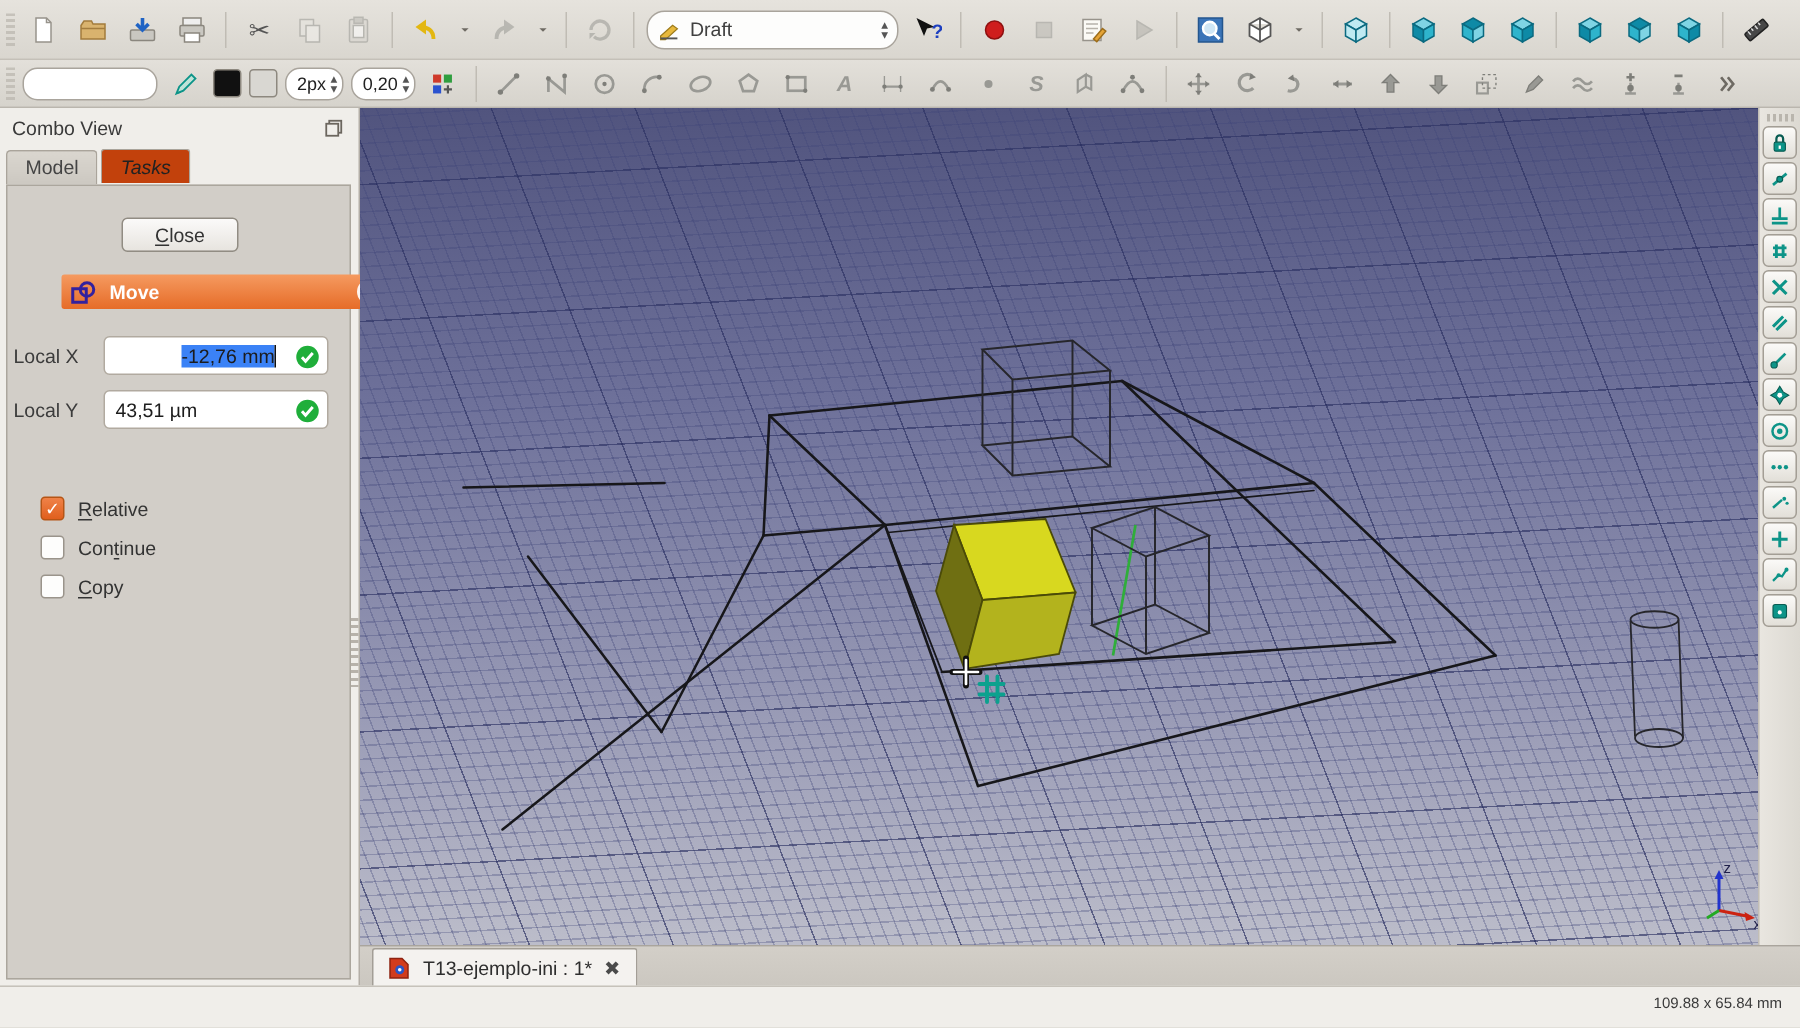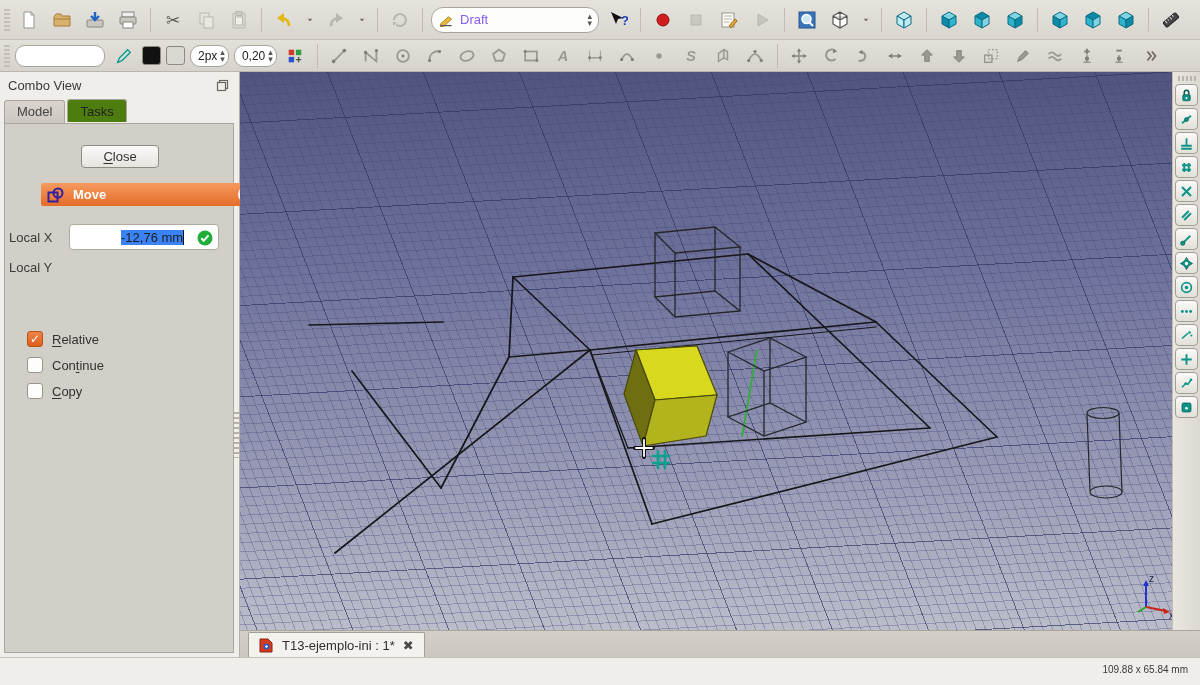--- a/index.html
+++ b/index.html
@@ -18,38 +18,38 @@
           background:repeating-linear-gradient(#b9b5ad 0 2px,transparent 2px 4px); opacity:.7; }
   .tbsep { width:1px; height:24px; background:#c0bcb4; margin:0 3px; }
   button.tb { width:28px; height:28px; border:1px solid transparent; border-radius:3px;
       background:transparent; display:flex; align-items:center; justify-content:center; padding:0; }
   button.tb svg { width:20px; height:20px; display:block; }
   #tb2 button.tb { width:27px; height:24px; }
   #tb2 button.tb svg { width:18px; height:18px; }
   button.tb.dd { width:14px; }
   .wbcombo { display:flex; align-items:center; gap:6px; width:168px; height:26px;
       background:#fdfdfc; border:1px solid #a9a49c; border-radius:12px; padding:0 6px; }
-  .wbcombo .lbl { flex:1; color:#8b5cf6; }
+  .wbcombo .lbl { flex:1; color:#404040; }
   .spinbtns { margin-left:auto; color:#555; font-size:9px; line-height:7px; text-align:center; }
   .txtfield { width:90px; height:22px; border:1px solid #a9a49c; border-radius:10px; background:#fff; padding:0 8px; font-size:12px; }
   .swatch { width:19px; height:19px; border:1px solid #8d887f; border-radius:3px; }
   .spinbox { display:flex; align-items:center; height:22px; background:#fff;
       border:1px solid #a9a49c; border-radius:10px; padding:0 3px 0 7px; gap:3px; }
   .spinbox .val { font-size:12px; color:#222; }
 
   
   .sidepanel { position:absolute; left:0; top:72px; width:240px; height:585px;
       background:#f0eeea; border-right:1px solid #b3aea6; }
   .cv-title { position:absolute; left:8px; top:6px; color:#3a3a3a; font-size:13px; }
   .cv-float { position:absolute; right:10px; top:7px; width:13px; height:13px; }
   .tabs { position:absolute; left:4px; top:28px; height:23px; display:flex; }
   .tab { padding:3px 12px 4px; border:1px solid #aaa49b; border-bottom:none;
       border-radius:3px 3px 0 0; background:linear-gradient(#dad6cf,#ccc8c1);
       color:#444; margin-right:2px; }
-  .tab.active { background:#4d7c0f; color:#222; position:relative; top:-1px; padding-top:4px; }
+  .tab.active { background:#c2410c; color:#222; position:relative; top:-1px; padding-top:4px;font-style:italic; }
   .taskbox { position:absolute; left:4px; top:51px; width:230px; height:530px;
       border:1px solid #aba69d; background:#d2cec8; }
   .btn-close { position:absolute; left:76px; top:21px; width:78px; height:23px;
       border:1px solid #918c83; border-radius:4px;
       background:linear-gradient(#fbfaf9,#e7e4df); color:#333; font-size:13px; }
   .task-header { position:absolute; left:4px; top:59px; width:220px; height:23px;
       border-radius:2px; background:linear-gradient(#f59a60,#e66c28);
       display:flex; align-items:center; padding:0 6px; gap:7px;margin-left:32px; }
   .task-header .t { color:#fff; font-weight:bold; font-size:13px; flex:1; }
   .collapse { width:17px; height:17px; border-radius:50%; background:#fdf4ee;
@@ -539,20 +539,27 @@
           <span class="fval"><span class="sel">-12,76 mm</span><span class="caret"></span></span>
           <svg class="okbadge" viewBox="0 0 16 16">
             <circle cx="8" cy="8" r="7.5" fill="#1fae3a"></circle>
               <path d="M4.3 8.2 l2.4 2.6 4.8-5.4" fill="none" stroke="#fff" stroke-width="2"></path>
           </svg>
         </span>
       </div>
 
       <div class="frow" style="top:136px">
         <span class="flabel">Local Y</span>
+        <span class="ffield">
+          <span class="fval">43,51 µm</span>
+          <svg class="okbadge" viewBox="0 0 16 16">
+            <circle cx="8" cy="8" r="7.5" fill="#1fae3a"></circle>
+              <path d="M4.3 8.2 l2.4 2.6 4.8-5.4" fill="none" stroke="#fff" stroke-width="2"></path>
+          </svg>
+        </span>
       </div>
 
 
       <div class="cbrow" style="top:207px">
         <span class="cbox on">✓</span>
         <span class="clabel"><u>R</u>elative</span>
       </div>
       <div class="cbrow" style="top:233px">
         <span class="cbox"></span>
         <span class="clabel">Con<u>t</u>inue</span>

